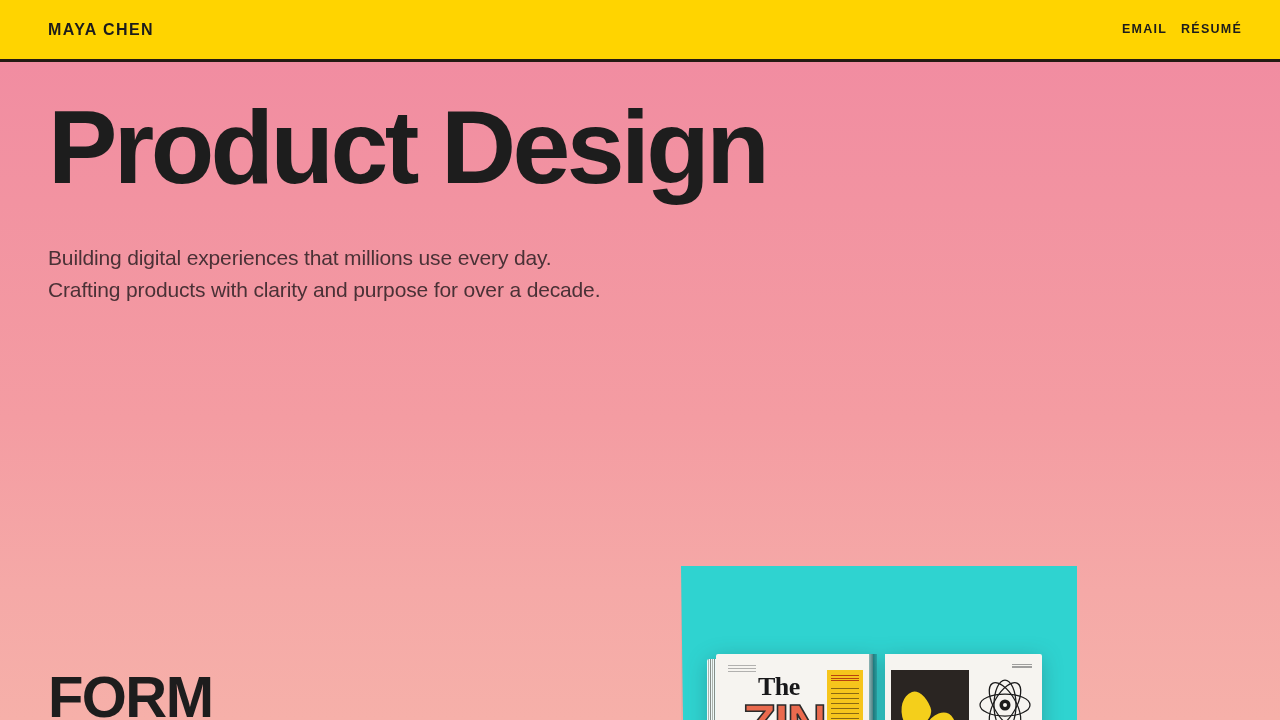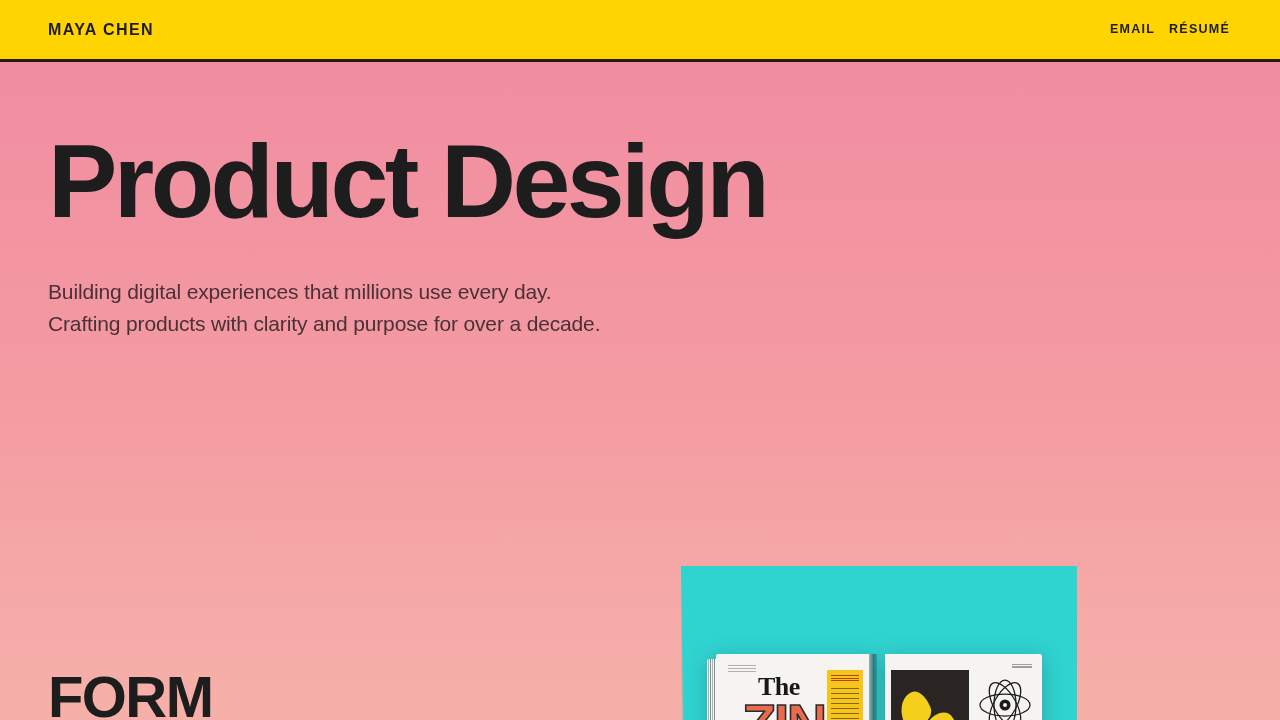--- a/index.html
+++ b/index.html
@@ -27,21 +27,21 @@
   .site-header {
     position:absolute;
     top:0; left:0;
     width:1280px;
     height:62px;
     background:#ffd400;
     border-bottom:3px solid #241a12;
     display:flex;
     align-items:center;
     justify-content:space-between;
-    padding:0 60px 0 48px;
+    padding:0 48px 0 48px;
     z-index:40;
   }
 
   .brand {
     font-size:16px;
     font-weight:700;
     letter-spacing:1.4px;
     color:#1c1c1c;
     text-transform:uppercase;
     white-space:nowrap;
@@ -64,21 +64,21 @@
     text-decoration:none;
     white-space:nowrap;
     line-height:1;
   }
 
   
   .hero {
     position:absolute;
     top:62px; left:0;
     width:1280px;
-    padding:70px 48px 0 48px;
+    padding:36px 48px 0 48px;
     z-index:20;
   }
 
   .hero-title {
     font-size:104px;
     font-weight:700;
     line-height:0.955;
     letter-spacing:-3.6px;
     color:#1d1d1d;
     white-space:nowrap;

